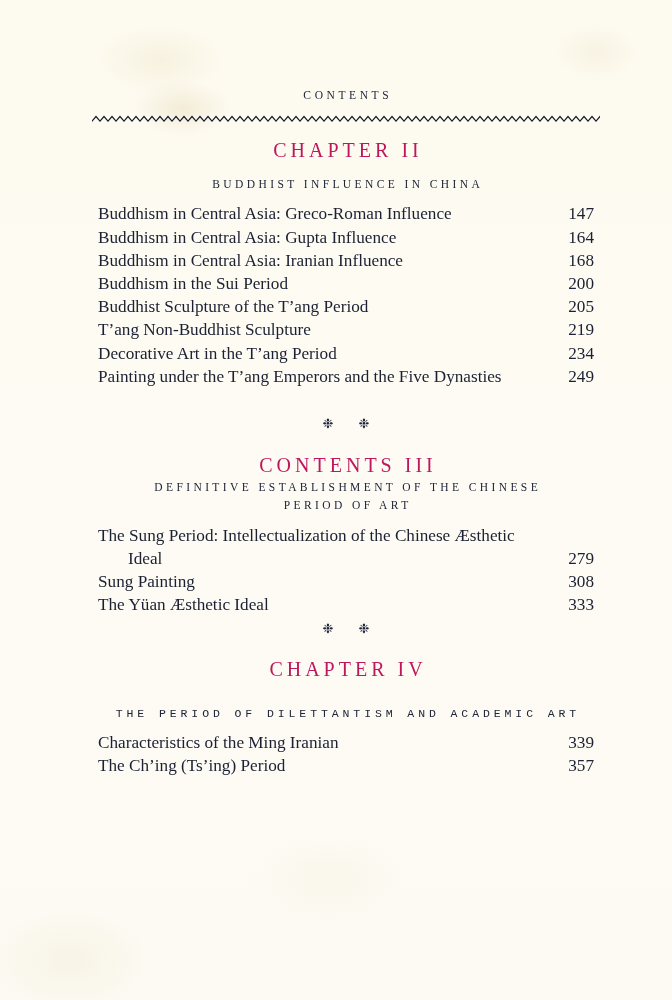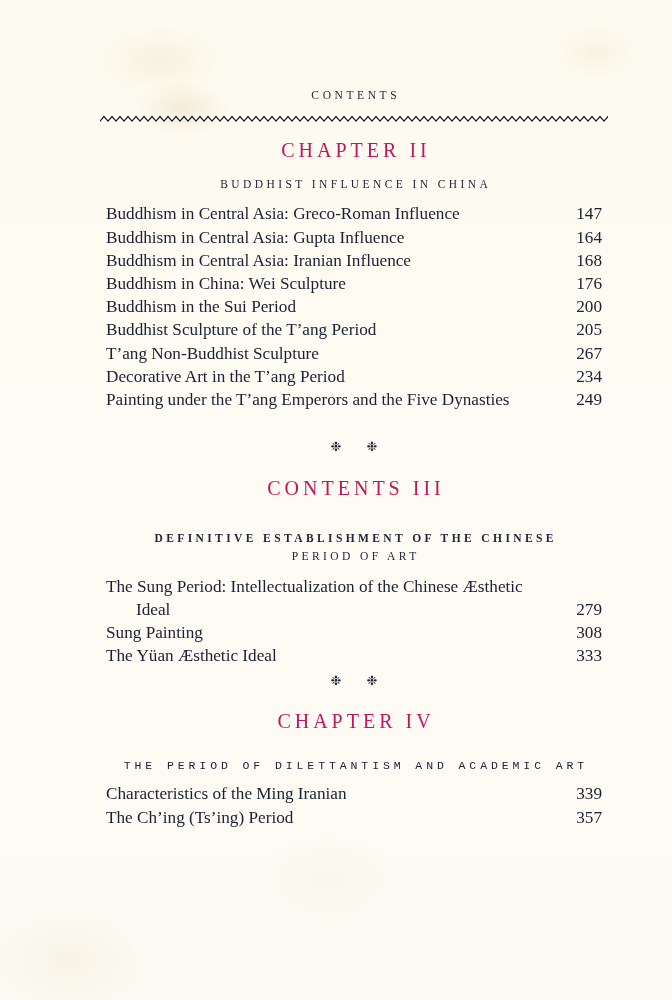--- a/index.html
+++ b/index.html
@@ -33,21 +33,21 @@
 
   .page {
     position: relative;
     z-index: 1;
     width: 672px;
     height: 1000px;
   }
 
   .content {
     position: absolute;
-    left: 100px;
+    left: 92px;
     top: 0;
     width: 508px;
   }
 
   
   .running-head {
     text-align: center;
     font-size: 11.5px;
     letter-spacing: 3.6px;
     text-indent: 3.6px;
@@ -168,51 +168,47 @@
         </li>
         <li class="toc-entry">
           <span class="label">Buddhism in Central Asia: Gupta Influence</span>
           <span class="page-no">164</span>
         </li>
         <li class="toc-entry">
           <span class="label">Buddhism in Central Asia: Iranian Influence</span>
           <span class="page-no">168</span>
         </li>
         <li class="toc-entry">
-          <span class="label">Buddhism in China: Wei Sculpture</span>
-          <span class="page-no">176</span>
-        </li>
-        <li class="toc-entry">
           <span class="label">Buddhism in the Sui Period</span>
           <span class="page-no">200</span>
         </li>
         <li class="toc-entry">
           <span class="label">Buddhist Sculpture of the T’ang Period</span>
           <span class="page-no">205</span>
         </li>
         <li class="toc-entry">
           <span class="label">T’ang Non-Buddhist Sculpture</span>
-          <span class="page-no">267</span>
+          <span class="page-no">219</span>
         </li>
         <li class="toc-entry">
           <span class="label">Decorative Art in the T’ang Period</span>
           <span class="page-no">234</span>
         </li>
         <li class="toc-entry">
           <span class="label">Painting under the T’ang Emperors and the Five Dynasties</span>
           <span class="page-no">249</span>
         </li>
       </ul>
     </div>
 
     <div class="ornament" style="margin-top:29px;">❉ ❉</div>
 
     <div class="chapter-block" style="margin-top:25px;">
       <div class="chapter-title">CONTENTS III</div>
-      <div class="chapter-subtitle" style="margin-top:32px;font-weight:bold;">DEFINITIVE ESTABLISHMENT OF THE CHINESE</div>
+      <div class="chapter-subtitle" style="margin-top:4px;">DEFINITIVE ESTABLISHMENT OF THE CHINESE</div>
       <div class="chapter-subtitle">PERIOD OF ART</div>
 
       <ul class="toc-list" style="margin-top:9px;">
         <li class="toc-entry wrapped">
           <span class="label">The Sung Period: Intellectualization of the Chinese Æsthetic</span>
           <span class="cont-row">
             <span class="cont">Ideal</span>
             <span class="page-no">279</span>
           </span>
         </li>

